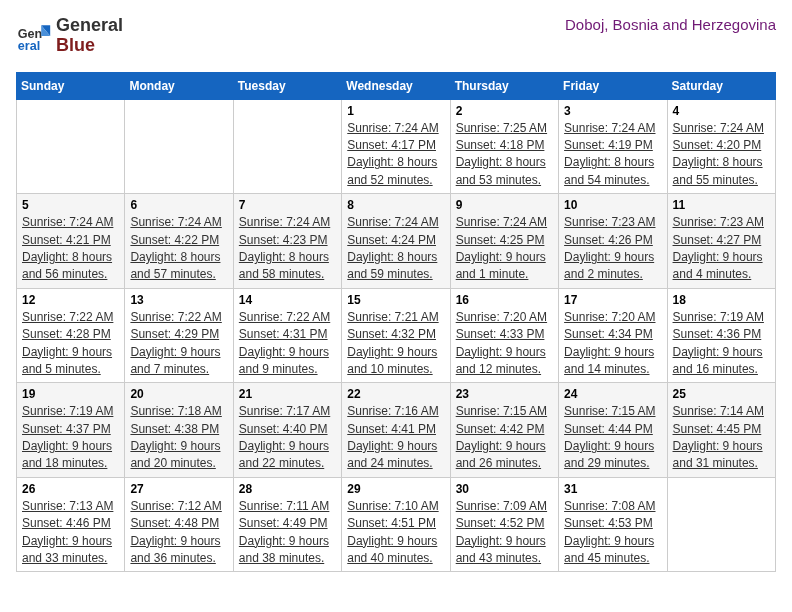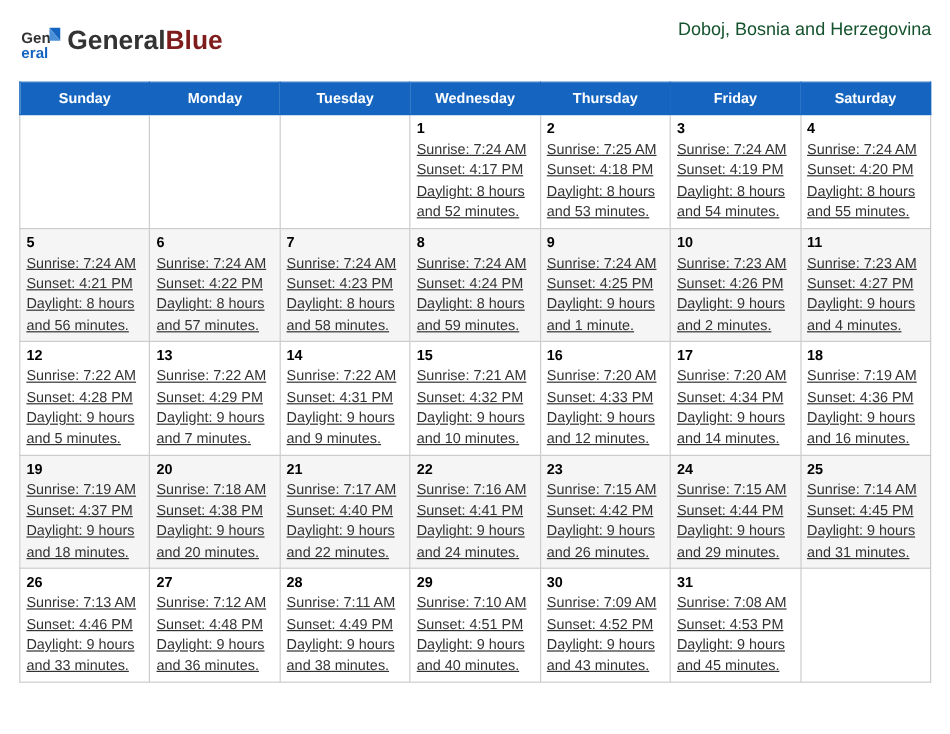--- a/index.html
+++ b/index.html
@@ -16,53 +16,53 @@
       align-items: flex-start;
       margin-bottom: 16px;
     }
     .logo {
       display: flex;
       align-items: center;
       gap: 4px;
     }
     .logo-text {
       display: flex;
-      flex-direction: row;
-      font-size: 22px;
+      flex-direction: column;
+      font-size: 18px;
       font-weight: bold;
       line-height: 1.1;
     }
     .logo-general { color: #333; }
     .logo-blue { color: #7f1d1d; }
     .logo-icon {
       width: 36px;
       height: 36px;
     }
     .title-block {
       text-align: right;
     }
     .month-title {
       font-size: 32px;
       font-weight: bold;
       color: #333;
     }
     .location-title {
       font-size: 15px;
-      color: #14532d;
+      color: #701a75;
     }
     .calendar {
       width: 100%;
       border-collapse: collapse;
       font-size: 11px;
     }
     .calendar thead tr th {
       background: #1565c0;
       color: #fff;
       padding: 6px 4px;
-      text-align: center;
+      text-align: left;
       font-size: 12px;
       font-weight: bold;
       border: 1px solid #1565c0;
     }
     .calendar tbody tr td {
       border: 1px solid #ccc;
       vertical-align: top;
       padding: 4px 5px;
       width: 108px;
       min-height: 80px;

